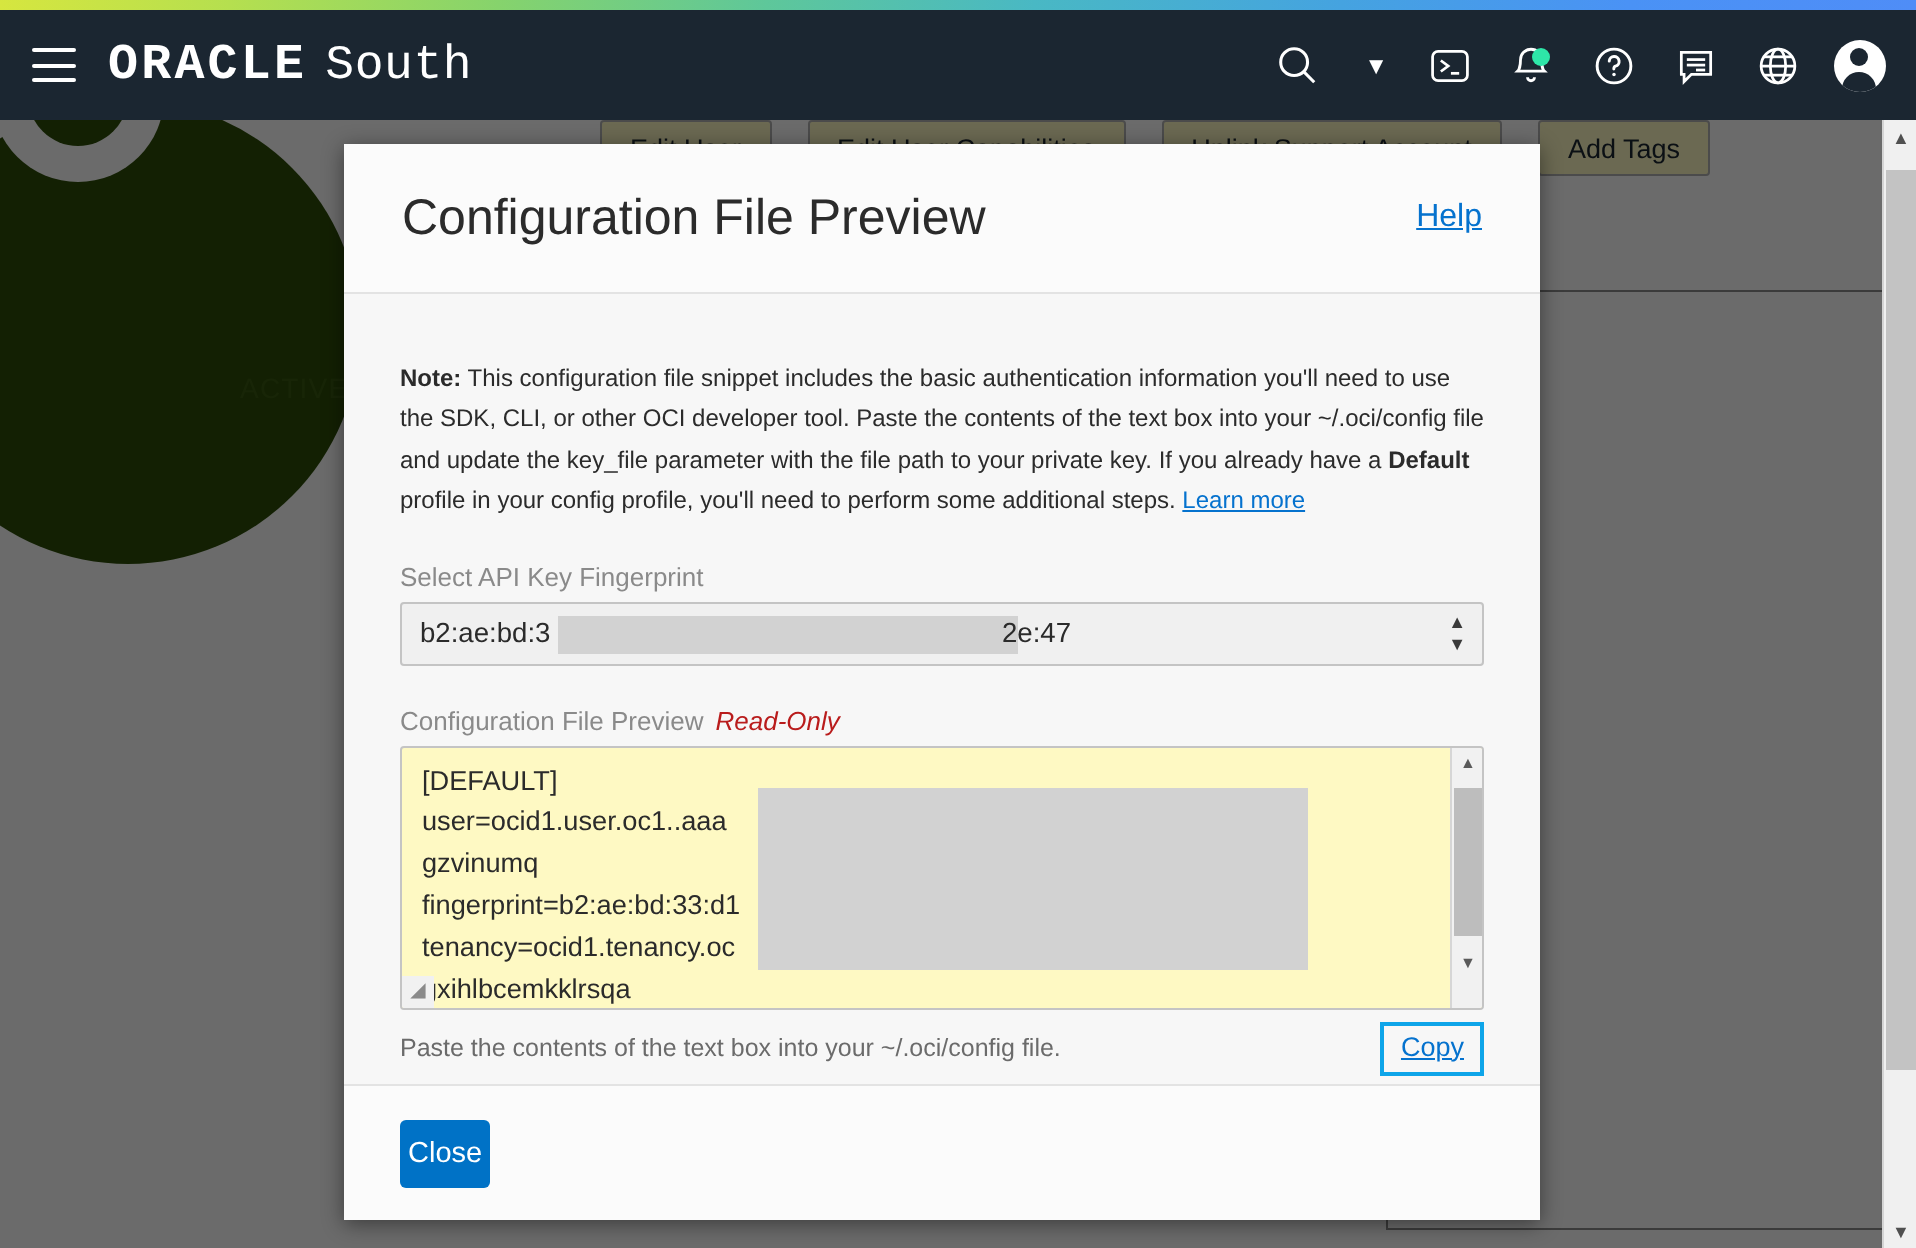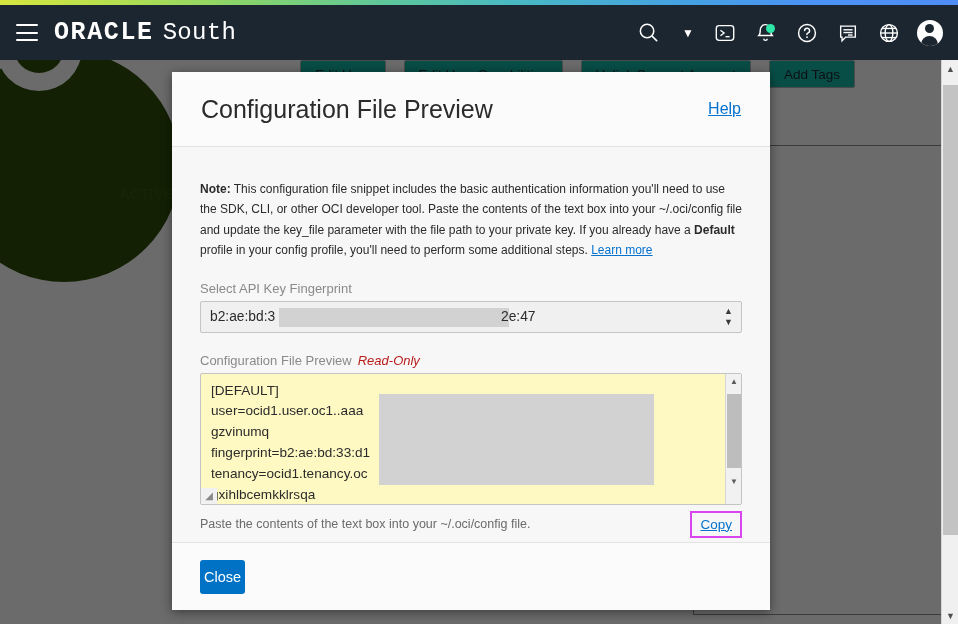--- a/index.html
+++ b/index.html
@@ -73,21 +73,21 @@
 
   
   .page-bg {
     position: absolute; top: 60px; left: 0; width: 941px; height: 564px;
     background: #ffffff; overflow: hidden;
   }
   .bg-buttons {
     position: absolute; top: 0px; left: 300px; display: flex; gap: 18px;
   }
   .bg-btn {
-    border: 1px solid #b3b3b3; background: #14b8a6; color: #1b2631;
+    border: 1px solid #b3b3b3; background: #fef9c3; color: #1b2631;
     font-size: 13.5px; padding: 6px 14px; border-radius: 2px; height: 28px;
     display: flex; align-items: center; white-space: nowrap;
   }
   .status-circle {
     position: absolute; left: -52px; top: -10px;
     width: 232px; height: 232px; border-radius: 50%;
     background: #2e4e09;
   }
   .status-hole {
     position: absolute; left: 48px; top: -45px;
@@ -209,21 +209,21 @@
     position: absolute; bottom: 0; left: 0; width: 16px; height: 16px;
     background: #f1f1f1; color: #8a8a8a; font-size: 10px; text-align: center;
     line-height: 16px; cursor: nwse-resize;
   }
 
   .hint-row {
     display: flex; align-items: center; margin-top: 6px; width: 542px;
   }
   .hint-text { font-size: 12.5px; color: #6b6b6b; }
   .copy-box {
-    margin-left: auto; border: 2px solid #d946ef; padding: 2px 8px 3px 8px;
+    margin-left: auto; border: 2px solid #0ea5e9; padding: 2px 8px 3px 8px;
   }
   .copy-link {
     color: #0572ce; font-size: 13.5px; text-decoration: underline; cursor: pointer;
   }
 
   .dialog-footer {
     height: 68px; border-top: 1px solid #e3e3e3; background: #fbfbfb;
     display: flex; align-items: center; padding: 0 28px;
   }
   .close-btn {

